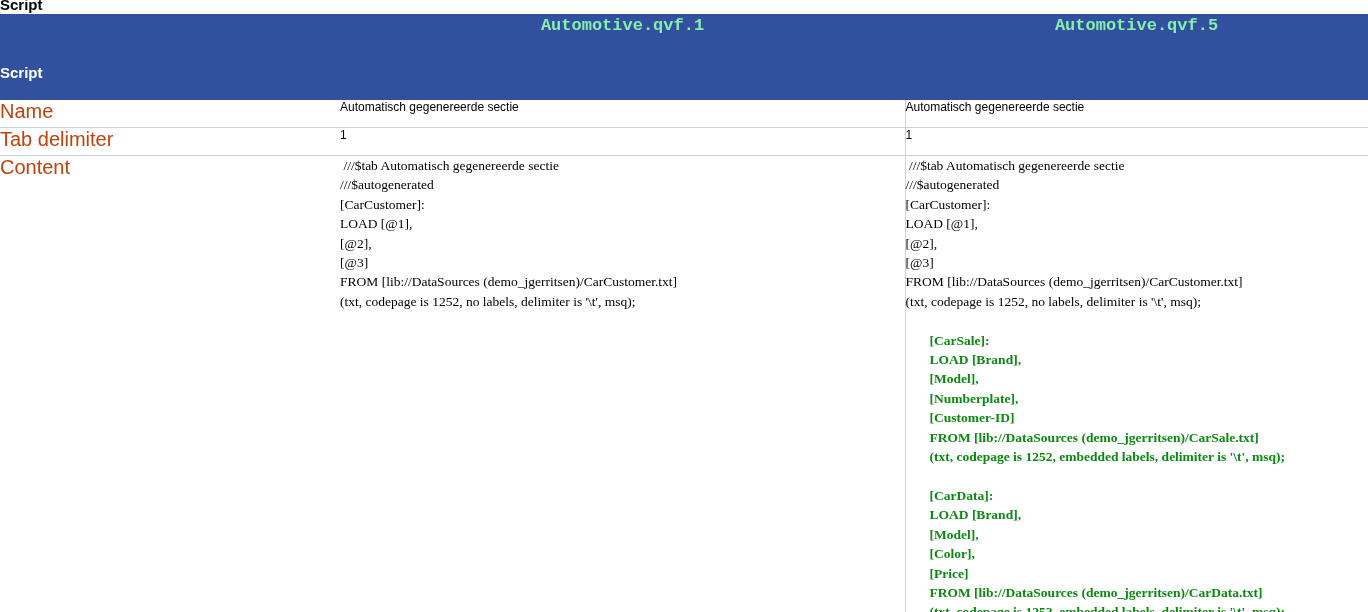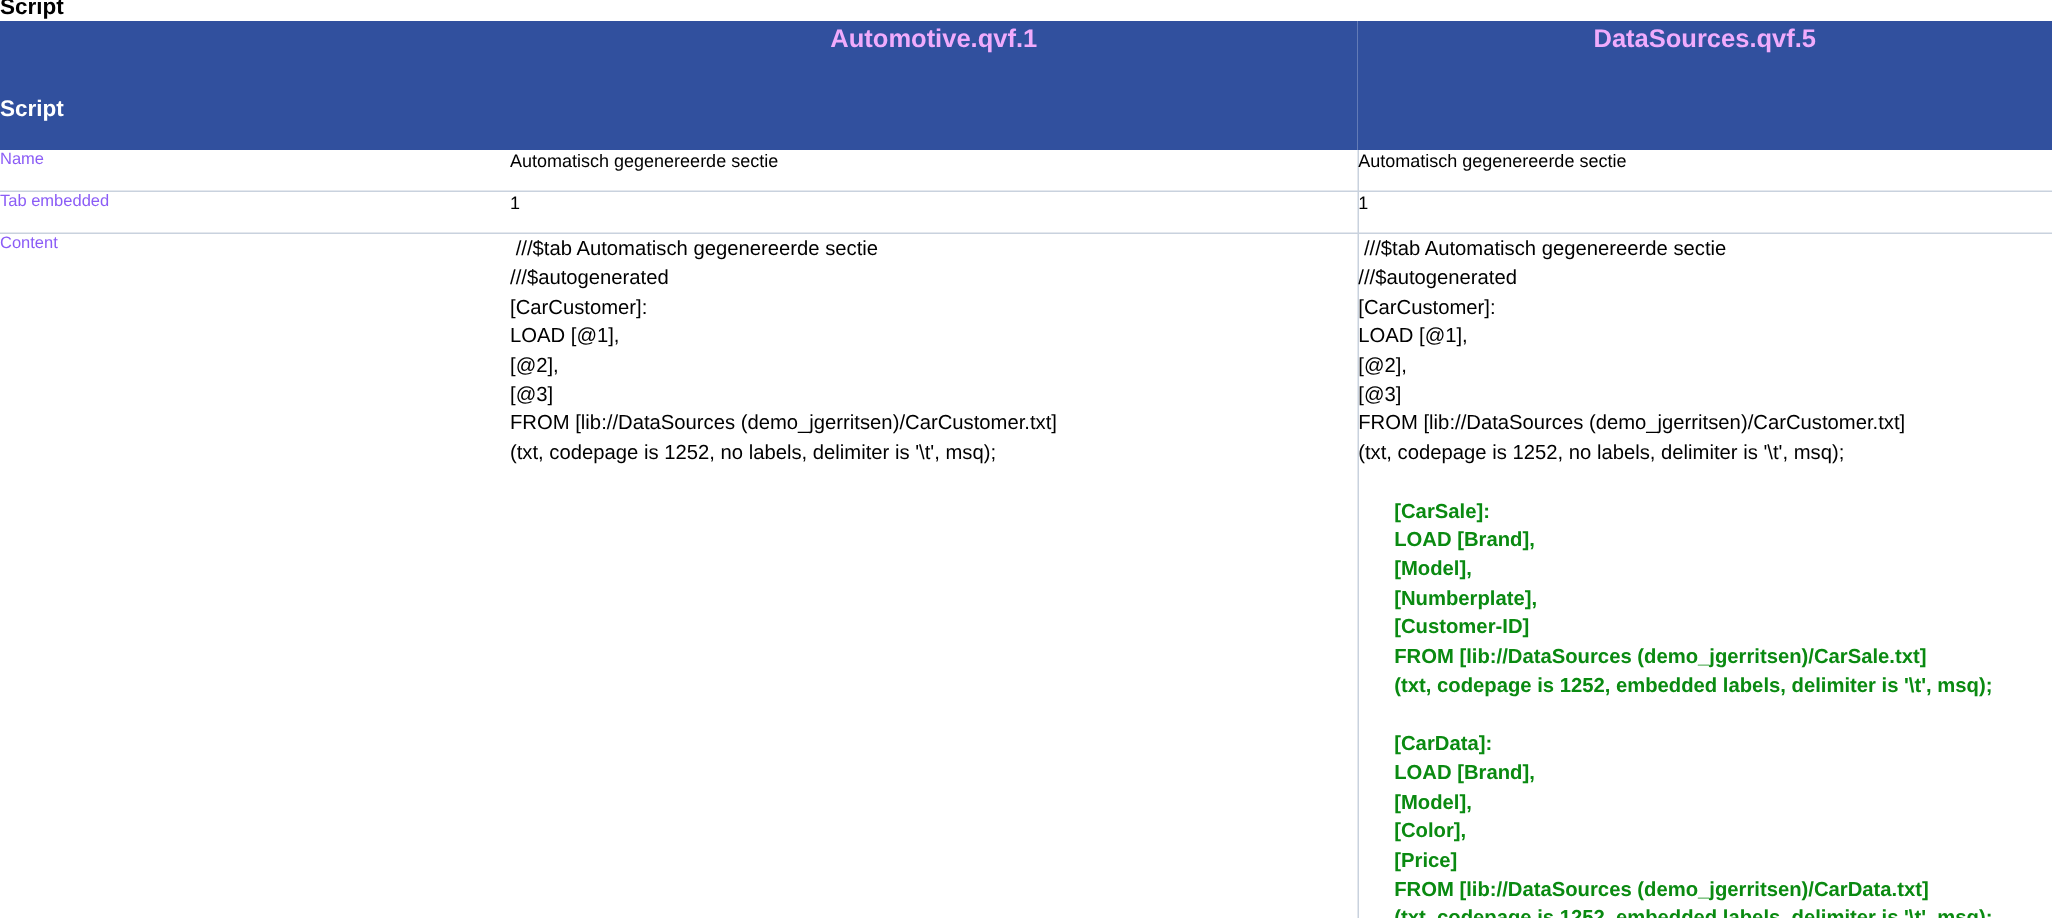--- a/index.html
+++ b/index.html
@@ -36,23 +36,24 @@
 
   .cmp-table td, .cmp-table th {
     vertical-align: top;
     padding: 0;
     margin: 0;
   }
 
   
   .hdr-band td {
     background: #31509E;
-    color: #f0abfc;
+    color: #86efac;
     height: 50px;
     border: none;
+    font-family: Liberation Mono, monospace;
   }
   .hdr-corner { width: 340px; }
   .hdr-file {
     text-align: center;
     font-size: 17px;
     font-weight: bold;
     vertical-align: middle;
   }
   .hdr-file-inner {
     padding-top: 2px;
@@ -75,42 +76,42 @@
   .d-row td {
     border-bottom: 1px solid #C9D2DE;
     border-right: 1px solid #C9D2DE;
   }
   .d-row td.lbl {
     border-right: none;
   }
 
   .lbl {
     width: 340px;
-    color: #8b5cf6;
-    font-size: 11px;
+    color: #c2410c;
+    font-size: 20px;
     padding: 5px 0 5px 8px;
     white-space: nowrap;
   }
 
   .val {
     font-size: 12px;
     color: #000000;
     padding: 5px 4px 5px 8px;
   }
 
   .row-name td, .row-tab td { height: 27px; }
 
   
   .content-cell {
     padding: 8px 4px 6px 8px;
     font-size: 13.5px;
     line-height: 19.4px;
     white-space: pre-wrap;
   }
-  .code-line { display: block; white-space: pre; }
+  .code-line { display: block; white-space: pre; font-family: Liberation Serif, serif; }
   .code-line.blank { height: 19.4px; }
   .code-green {
     color: #0A8A11;
     font-weight: bold;
     padding-left: 24px;
   }
 
   .content-row td {
     border-bottom: 1px solid #C9D2DE;
     border-right: 1px solid #C9D2DE;
@@ -133,38 +134,38 @@
     <col class="col-b" style="width:463px">
   </colgroup>
 
   <tbody>
       <tr class="hdr-band">
     <td class="hdr-corner"></td>
     <td class="hdr-file">
       <div class="hdr-file-inner">Automotive.qvf.1</div>
     </td>
     <td class="hdr-file">
-      <div class="hdr-file-inner">DataSources.qvf.5</div>
+      <div class="hdr-file-inner">Automotive.qvf.5</div>
     </td>
   </tr>
 
   <tr class="sec-band">
     <td class="sec-label">Script</td>
     <td></td>
     <td></td>
   </tr>
 
   <tr class="d-row row-name">
     <td class="lbl">Name</td>
     <td class="val">Automatisch gegenereerde sectie</td>
     <td class="val">Automatisch gegenereerde sectie</td>
   </tr>
 
   <tr class="d-row row-tab">
-    <td class="lbl">Tab embedded</td>
+    <td class="lbl">Tab delimiter</td>
     <td class="val">1</td>
     <td class="val">1</td>
   </tr>
 
   <tr class="content-row">
     <td class="lbl">Content</td>
     <td class="content-cell"><span class="code-line"> ///$tab Automatisch gegenereerde sectie</span><span class="code-line">///$autogenerated</span><span class="code-line">[CarCustomer]:</span><span class="code-line">LOAD [@1],</span><span class="code-line">[@2],</span><span class="code-line">[@3]</span><span class="code-line">FROM [lib://DataSources (demo_jgerritsen)/CarCustomer.txt]</span><span class="code-line">(txt, codepage is 1252, no labels, delimiter is '\t', msq);</span></td>
     <td class="content-cell"><span class="code-line"> ///$tab Automatisch gegenereerde sectie</span><span class="code-line">///$autogenerated</span><span class="code-line">[CarCustomer]:</span><span class="code-line">LOAD [@1],</span><span class="code-line">[@2],</span><span class="code-line">[@3]</span><span class="code-line">FROM [lib://DataSources (demo_jgerritsen)/CarCustomer.txt]</span><span class="code-line">(txt, codepage is 1252, no labels, delimiter is '\t', msq);</span><span class="code-line blank">&nbsp;</span><span class="code-line code-green">[CarSale]:</span><span class="code-line code-green">LOAD [Brand],</span><span class="code-line code-green">[Model],</span><span class="code-line code-green">[Numberplate],</span><span class="code-line code-green">[Customer-ID]</span><span class="code-line code-green">FROM [lib://DataSources (demo_jgerritsen)/CarSale.txt]</span><span class="code-line code-green">(txt, codepage is 1252, embedded labels, delimiter is '\t', msq);</span><span class="code-line blank">&nbsp;</span><span class="code-line code-green">[CarData]:</span><span class="code-line code-green">LOAD [Brand],</span><span class="code-line code-green">[Model],</span><span class="code-line code-green">[Color],</span><span class="code-line code-green">[Price]</span><span class="code-line code-green">FROM [lib://DataSources (demo_jgerritsen)/CarData.txt]</span><span class="code-line code-green">(txt, codepage is 1252, embedded labels, delimiter is '\t', msq);</span></td>
   </tr>
 </tbody>

